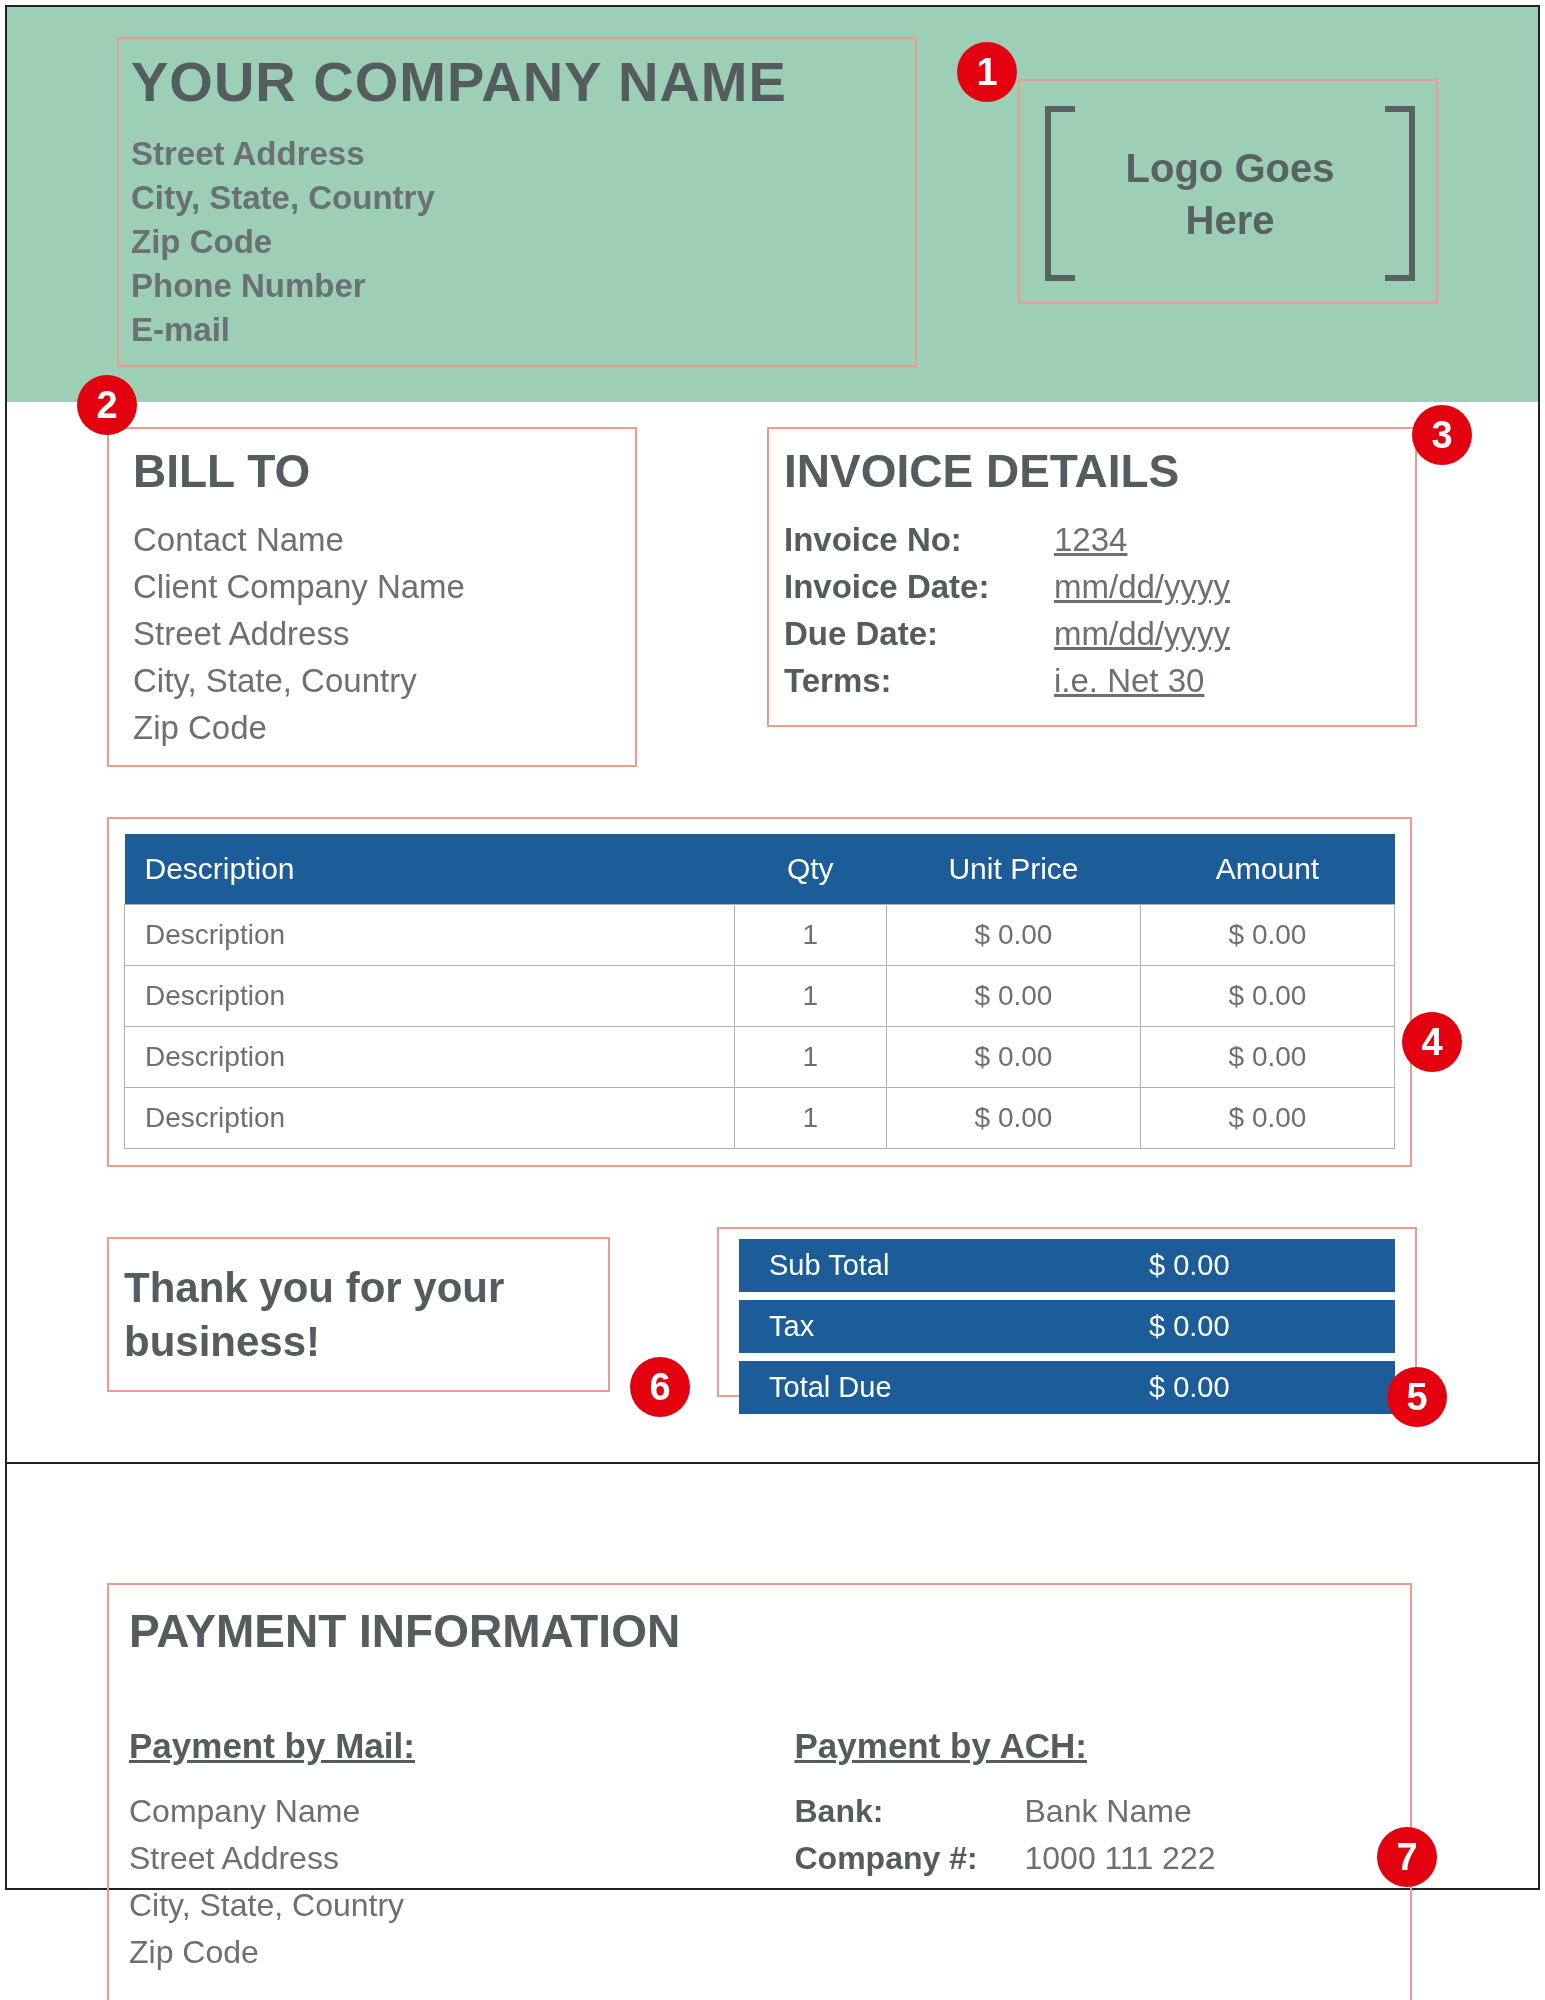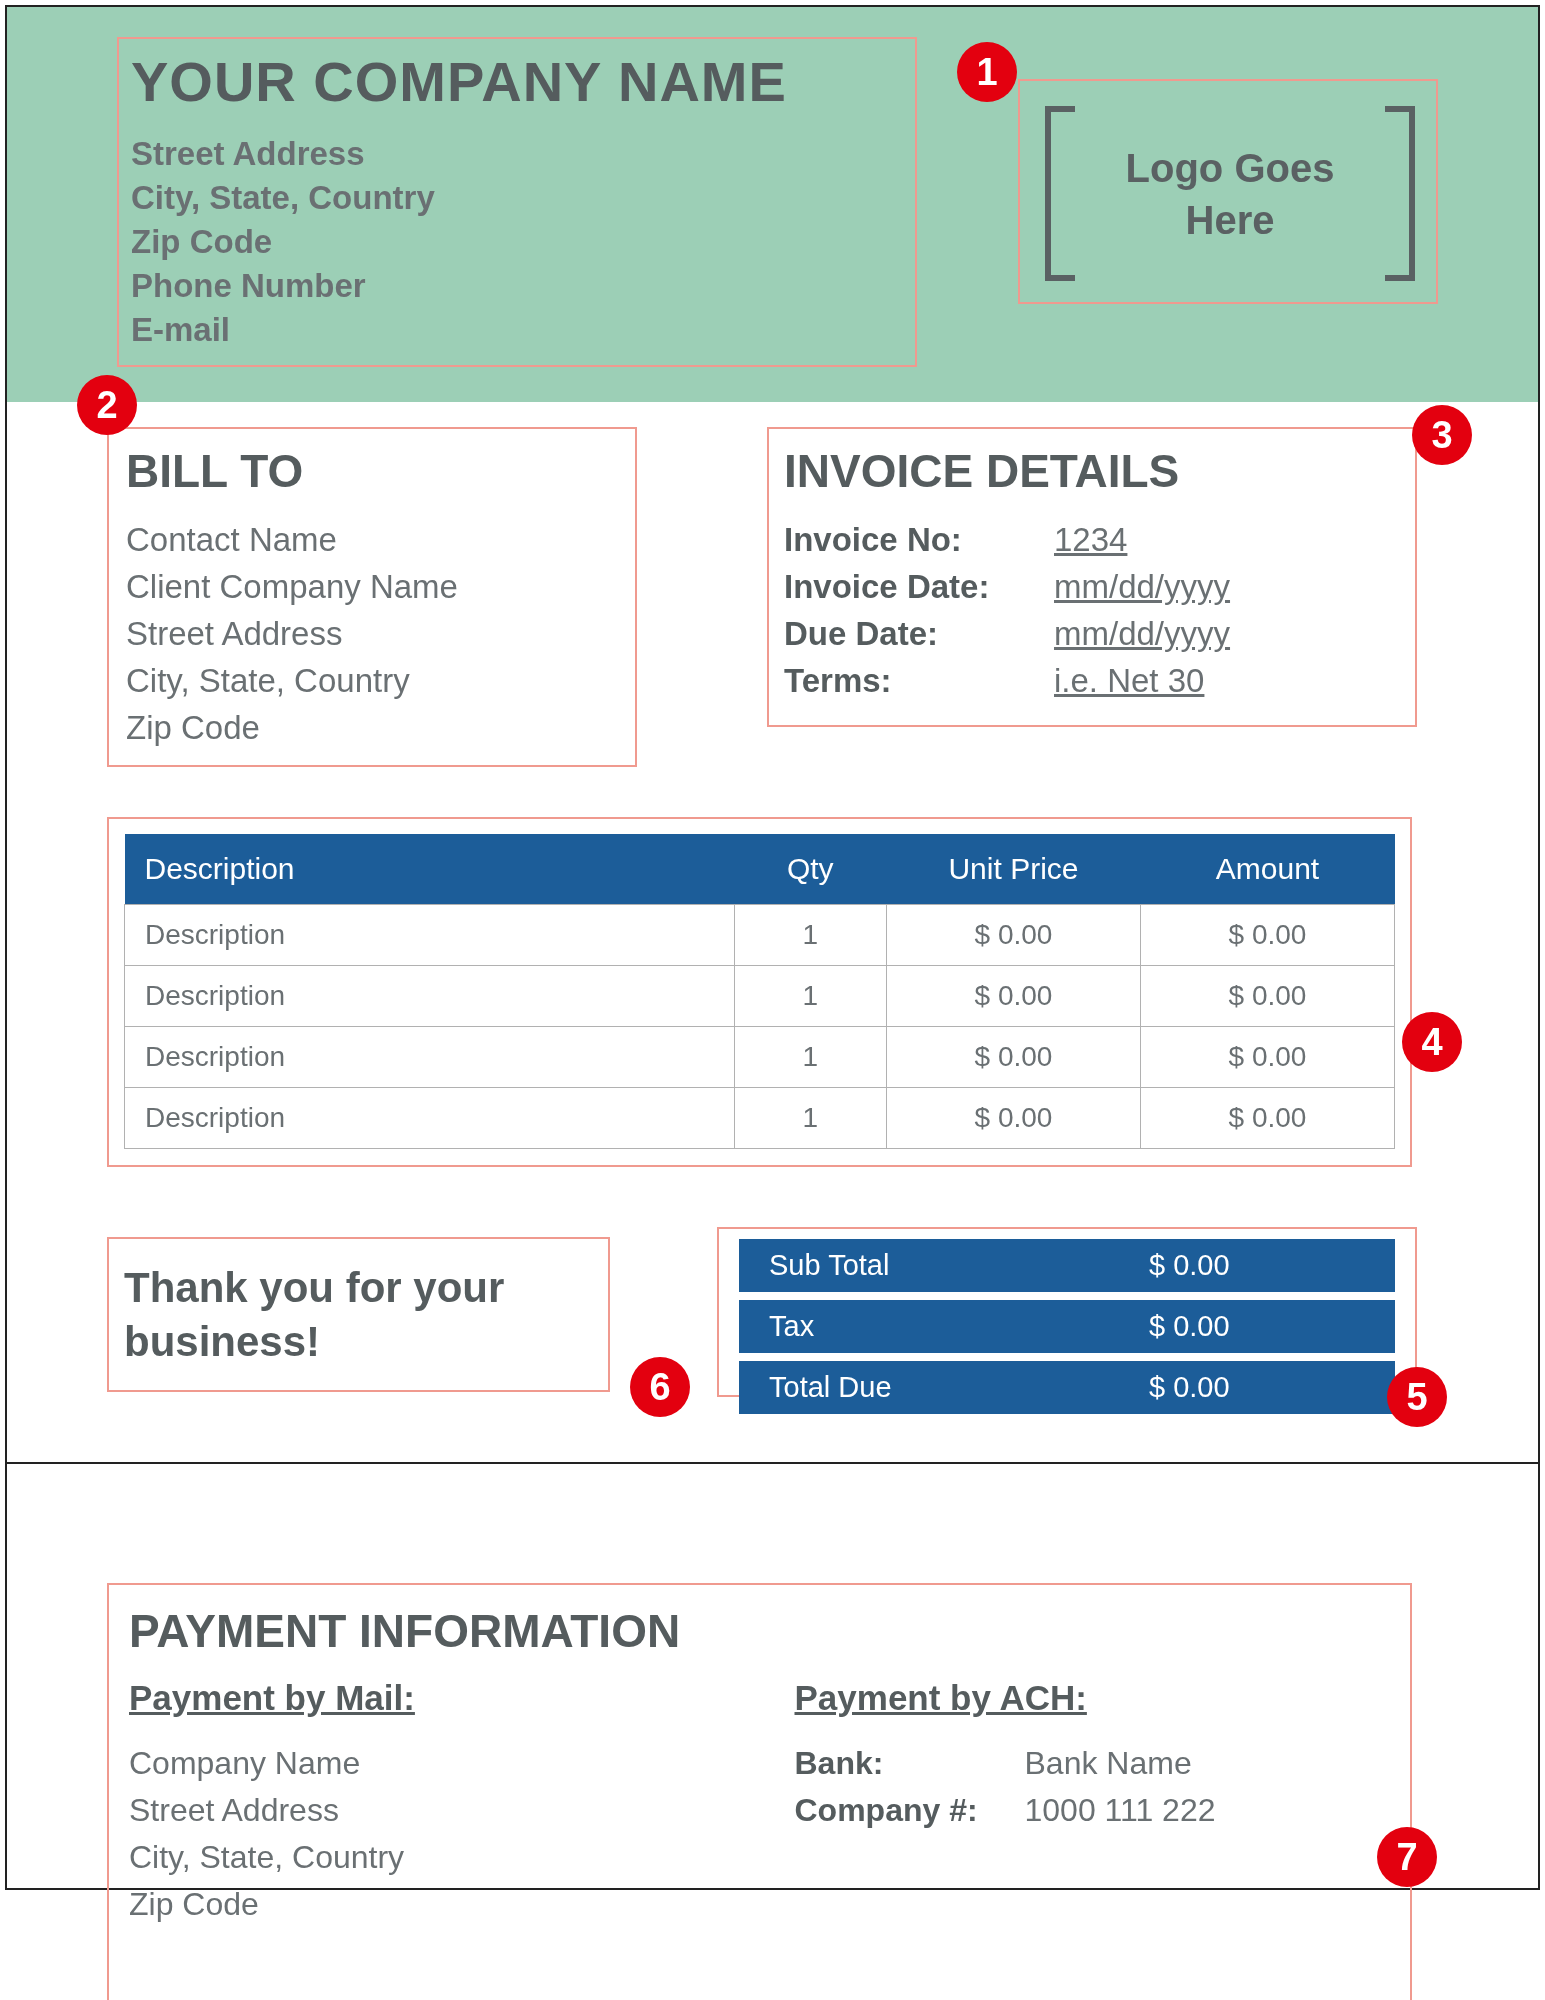--- a/index.html
+++ b/index.html
@@ -97,21 +97,21 @@
     text-align: center;
     line-height: 52px;
   }
 
   .billto-block {
     position: absolute;
     left: 100px;
     top: 420px;
     width: 530px;
     height: 340px;
-    padding: 15px 17px;
+    padding: 15px 24px;
   }
   .invoice-details-block {
     position: absolute;
     left: 760px;
     top: 420px;
     width: 650px;
     height: 300px;
     padding: 15px 15px;
   }
   .section-title {
@@ -222,20 +222,21 @@
     gap: 70px;
     margin-top: 20px;
   }
   .pay-col { flex: 1; }
   .pay-subtitle {
     color: #555c5e;
     font-size: 35px;
     font-weight: 700;
     text-decoration: underline;
     margin-bottom: 22px;
+    margin-top: 48px;
   }
   .pay-line {
     color: #6a7073;
     font-size: 32px;
     line-height: 47px;
     font-weight: 500;
   }
   .pay-row {
     display: flex;
     font-size: 32px;

